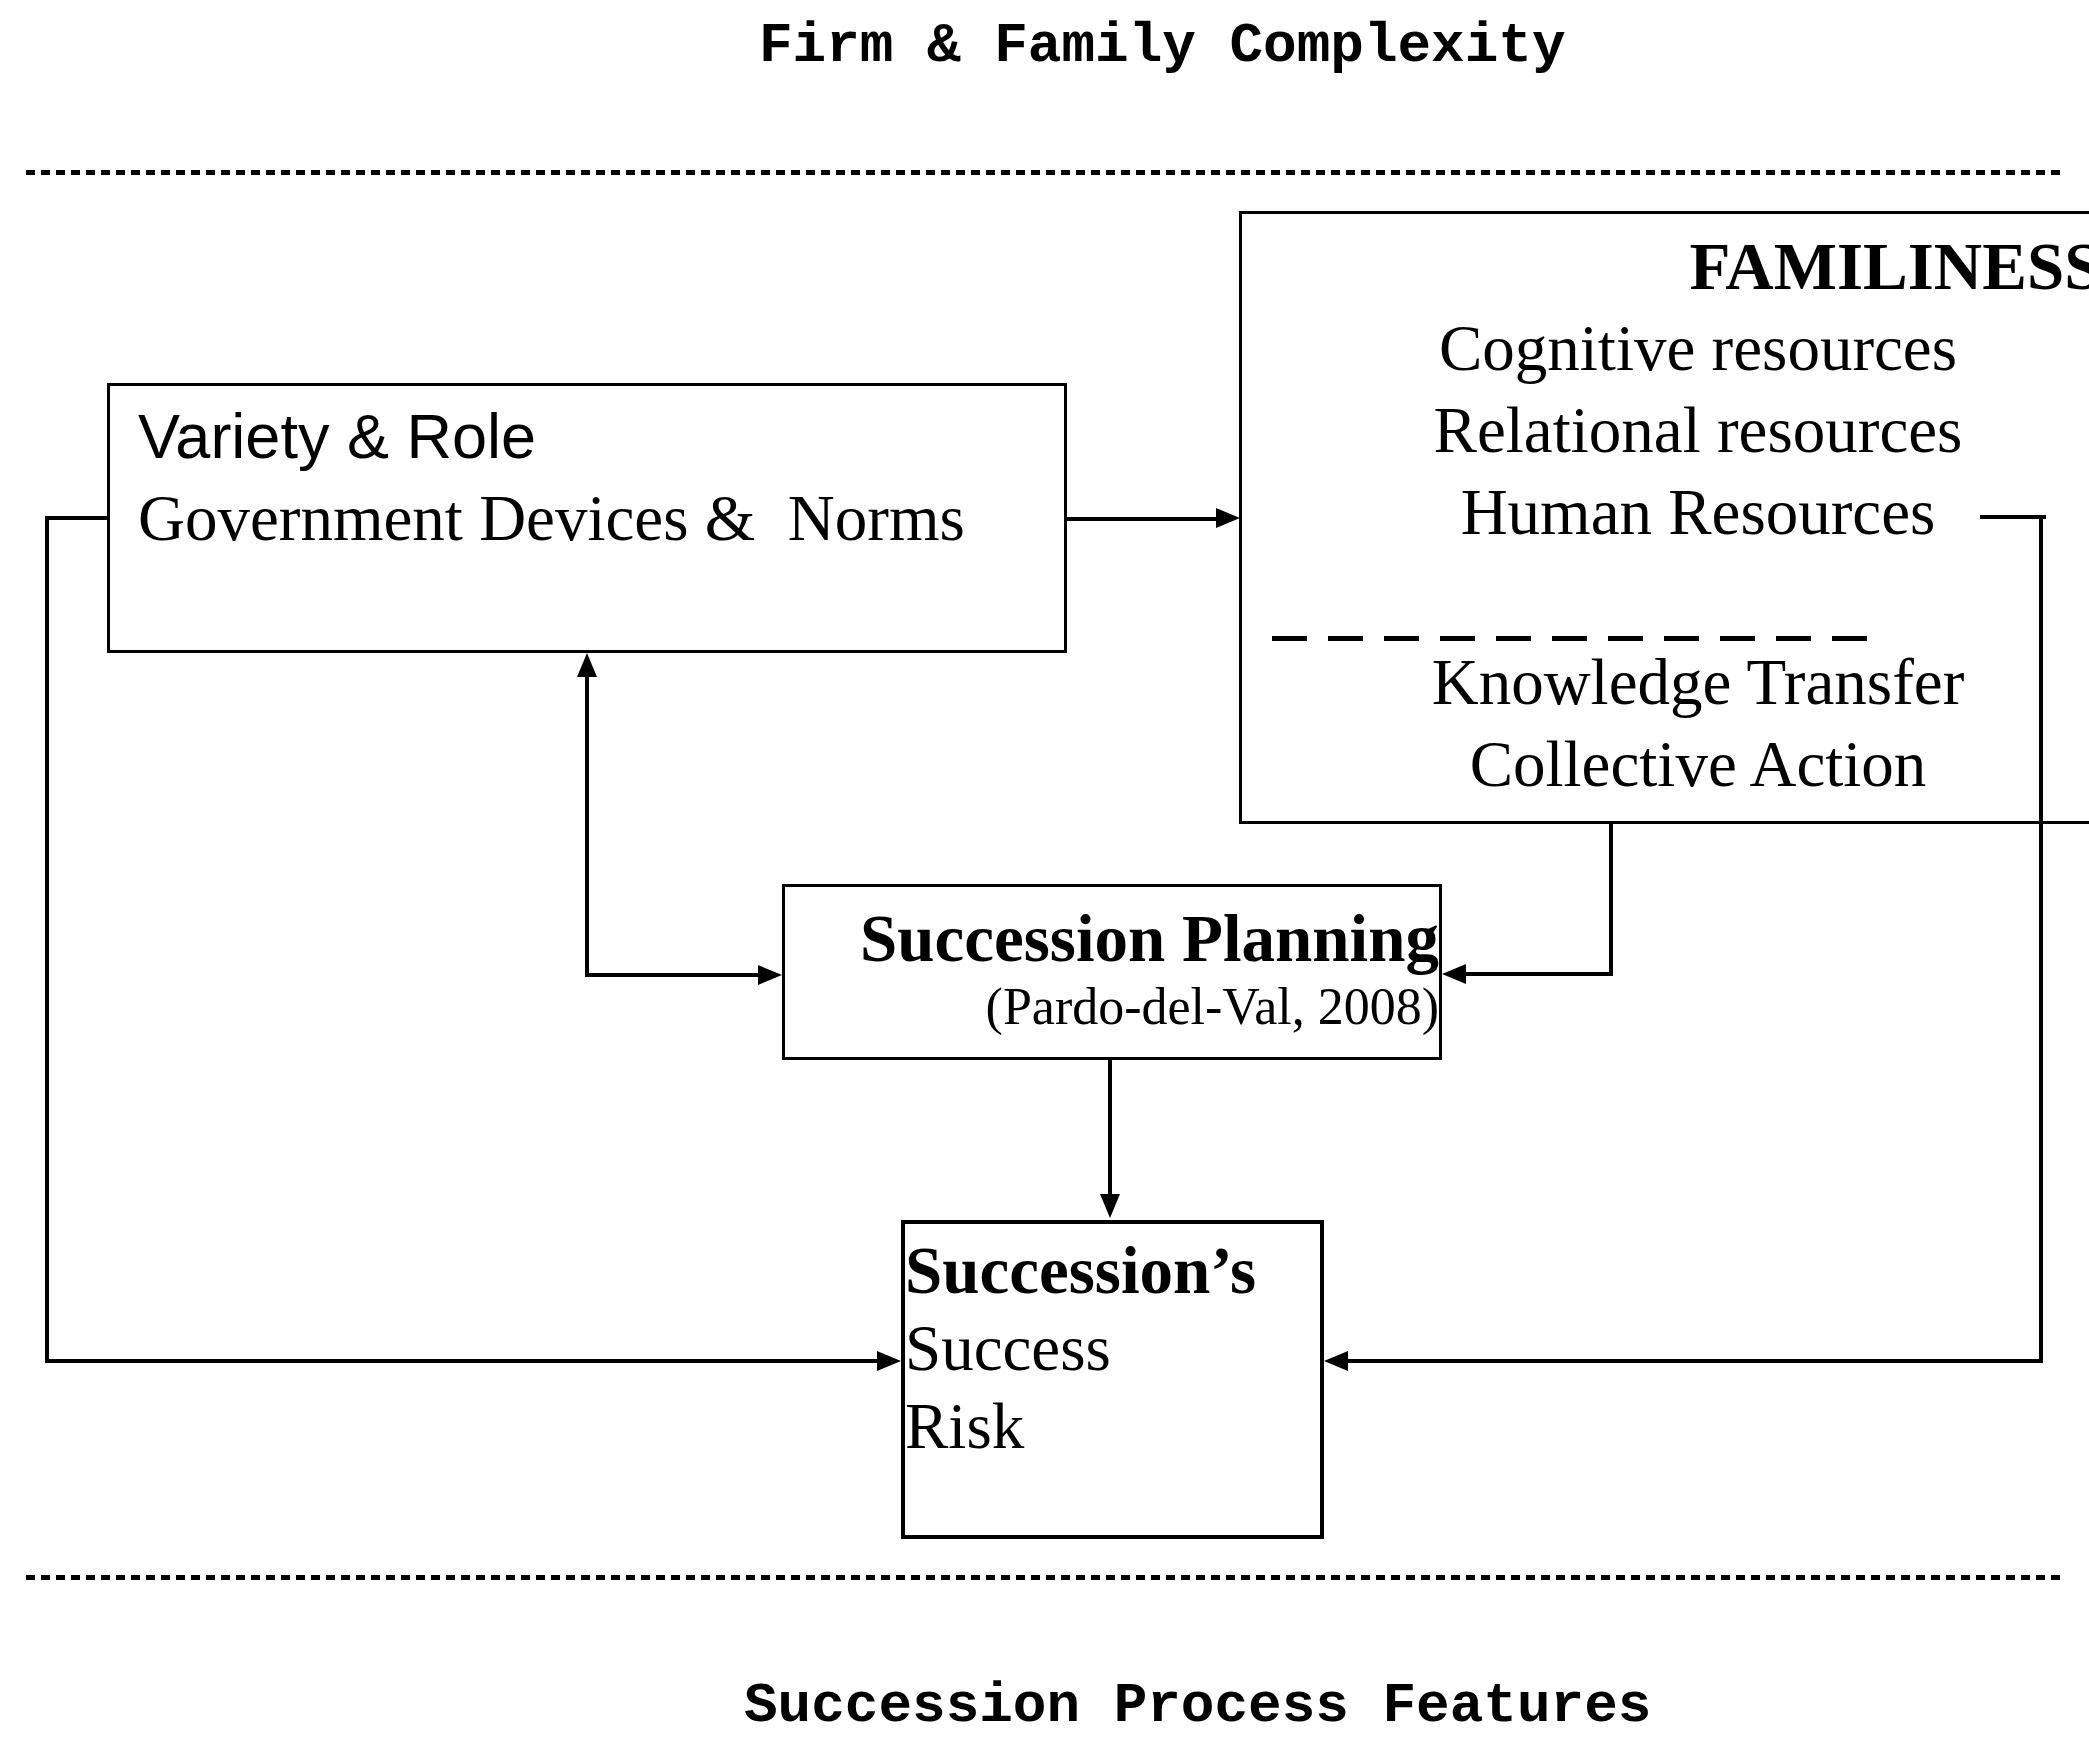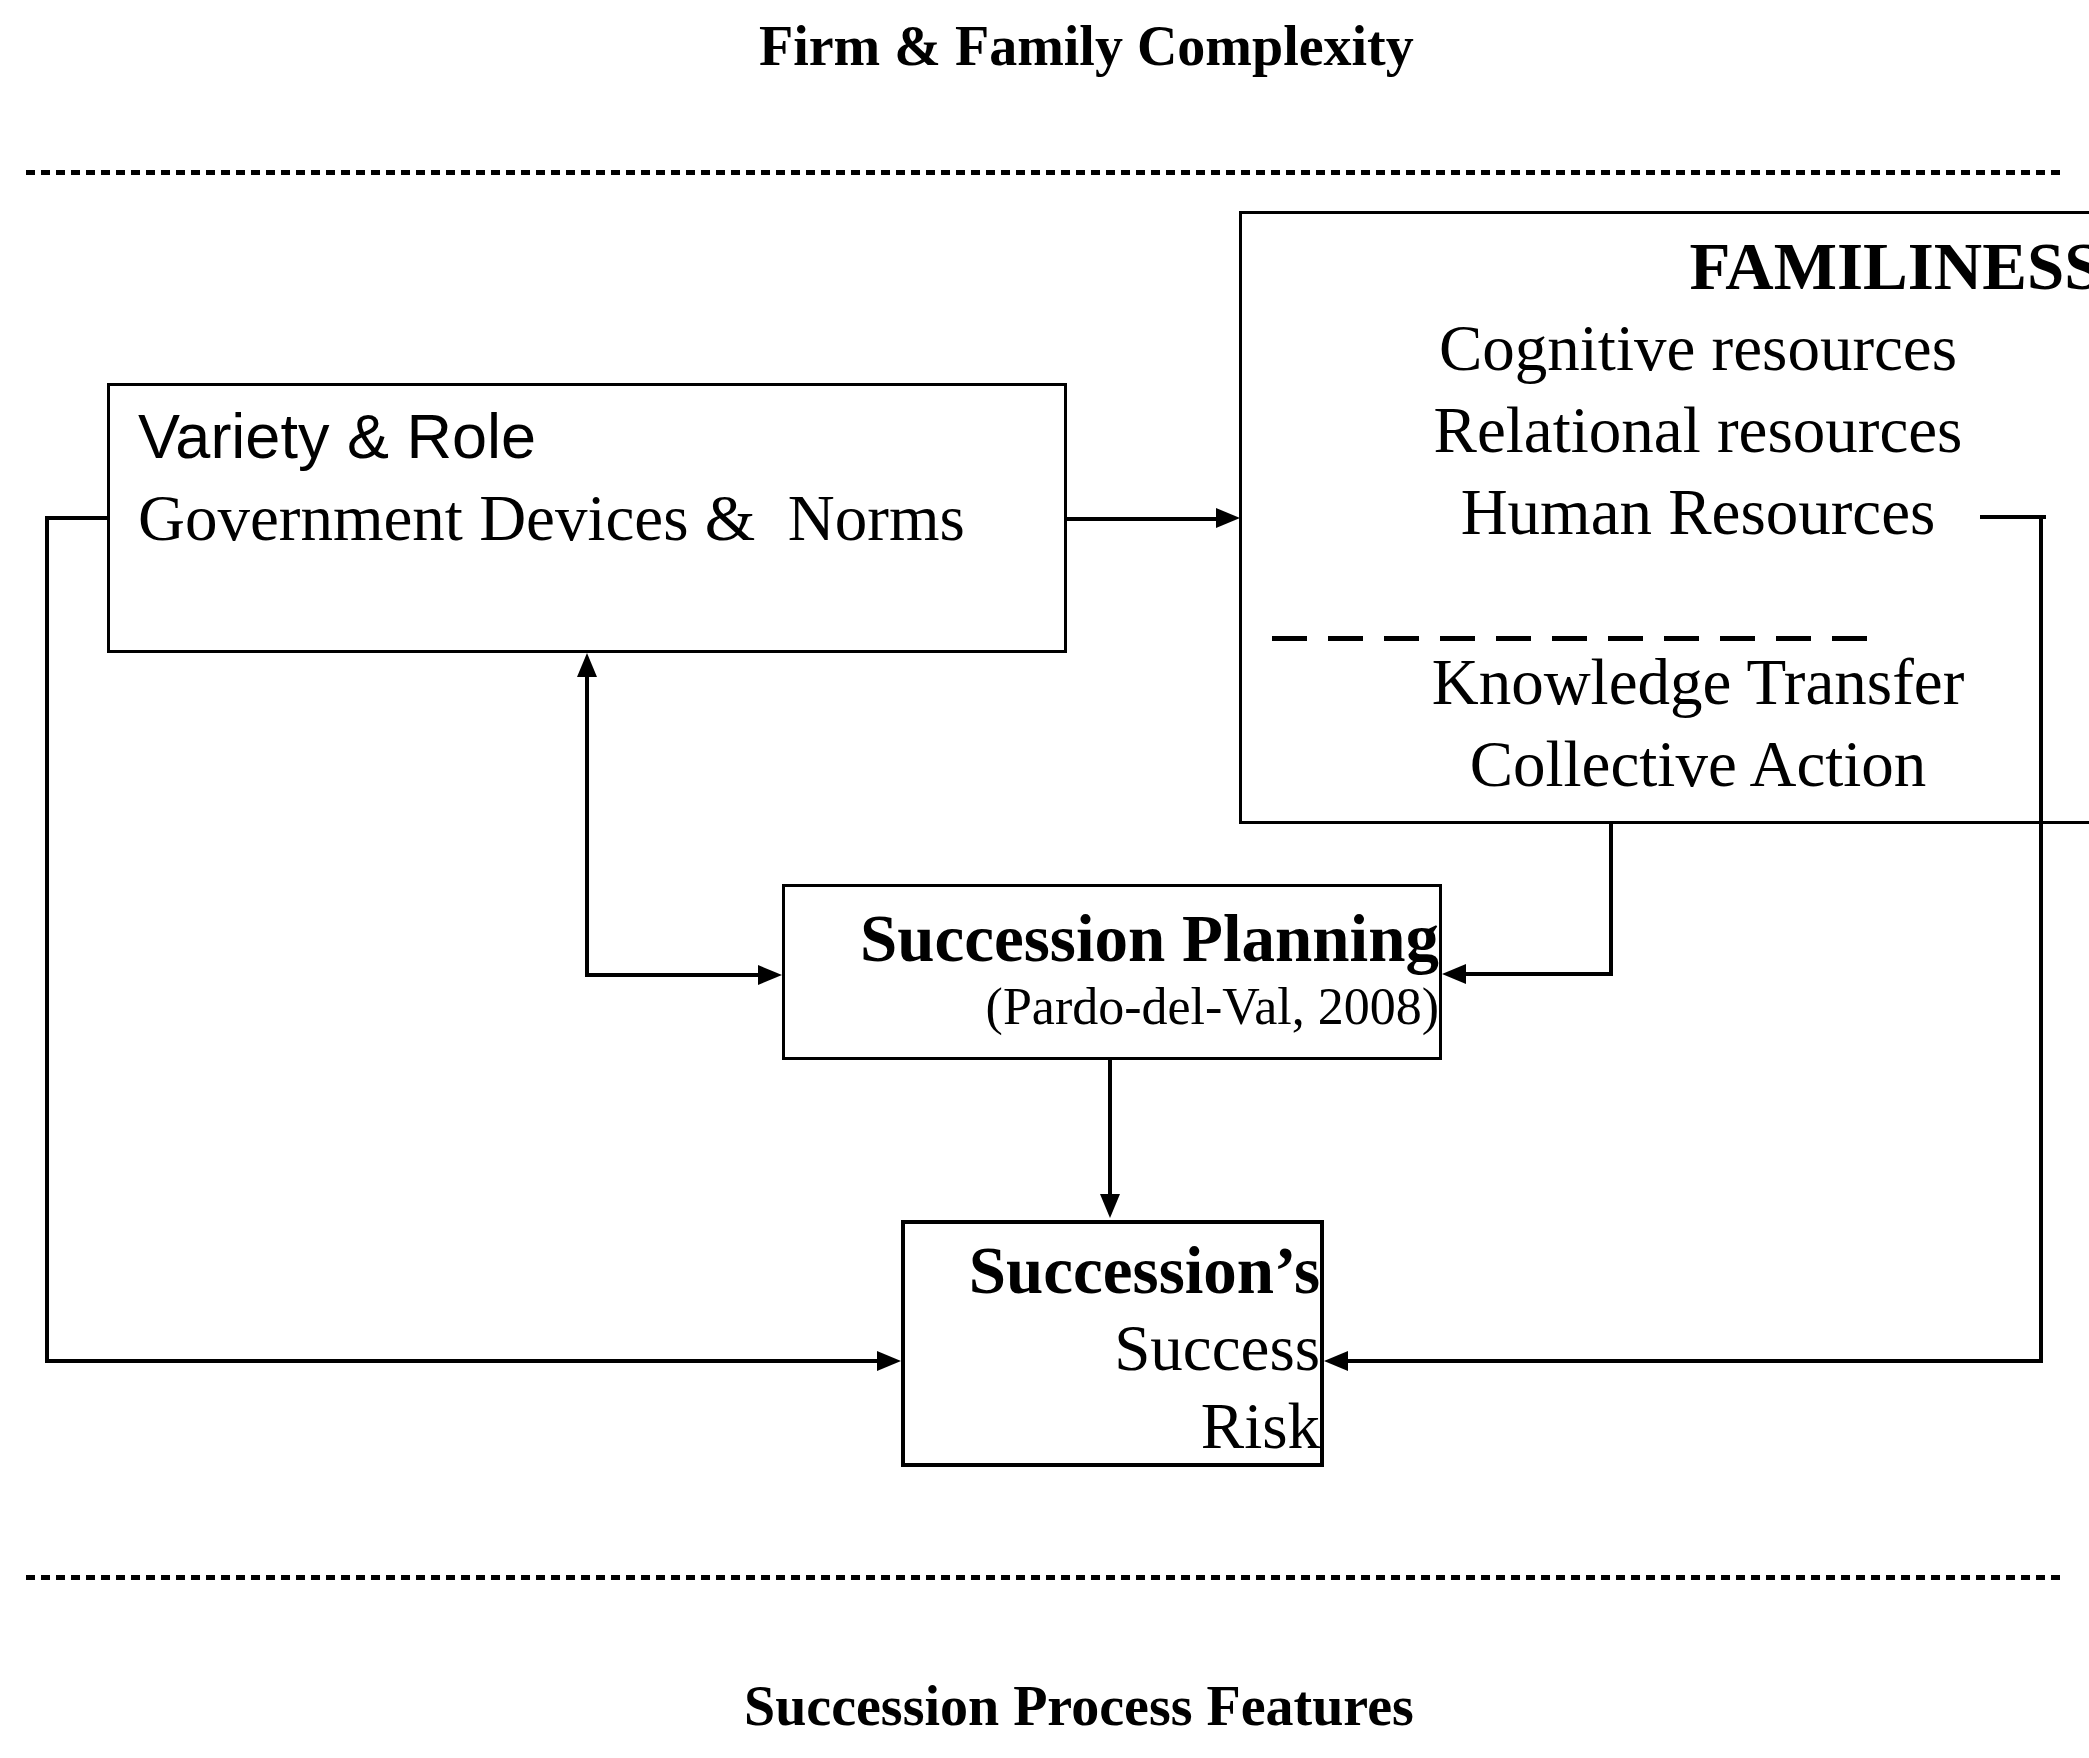--- a/index.html
+++ b/index.html
@@ -9,20 +9,21 @@
     background:#ffffff;
     font-family:"Liberation Serif", serif;
     color:#000;
     overflow:hidden;
   }
   
   .page-title{
     position:absolute;
     font-weight:bold;
     white-space:nowrap;
+    font-family:Liberation Mono, monospace;
   }
   .page-title.top{left:759px;top:14px;font-size:56px;line-height:65px;}
   .page-title.bottom{left:744px;top:1673px;font-size:56px;line-height:67px;}
   
   .dashline{
     position:absolute;
     left:26px;width:2038px;height:4.6px;
     background:repeating-linear-gradient(90deg,#000 0 9.3px,transparent 9.3px 15px);
   }
   .dashline.top{top:170px;}
@@ -30,21 +31,21 @@
   
   .box{
     position:absolute;
     border:3.7px solid #000;
     box-sizing:border-box;
     background:#fff;
   }
   .box.fam{left:1239px;top:211px;width:884px;height:613px;}
   .box.fob{left:107px;top:383px;width:960px;height:270px;padding:9.3px 0 0 28px;}
   .box.sp{left:782px;top:884px;width:660px;height:176px;text-align:right;padding-top:11px;}
-  .box.risk{left:901px;top:1220px;width:423px;height:247px;border-width:4.6px;text-align:right;padding-top:7.4px;}
+  .box.risk{left:901px;top:1220px;width:423px;height:319px;border-width:4.6px;text-align:left;padding-top:7.4px;}
   .fam-title{margin:11px 18.6px 0 0;font-size:67px;font-weight:bold;line-height:82px;text-align:right;}
   .fam-item{margin-left:34px;font-size:65px;line-height:82px;text-align:center;}
   .fam-sep{
     margin:83px 0 0 30px;width:603px;height:4.6px;
     background:repeating-linear-gradient(90deg,#000 0 35px,transparent 35px 56px);
   }
   .fob-title{font-size:67px;font-weight:bold;line-height:82px;}
   .fob-sans{font-family:"Liberation Sans", sans-serif;font-size:63px;line-height:82px;}
   .fob-serif{font-size:65px;line-height:82px;white-space:pre;}
   .sp-title{font-size:67px;font-weight:bold;line-height:80px;}

